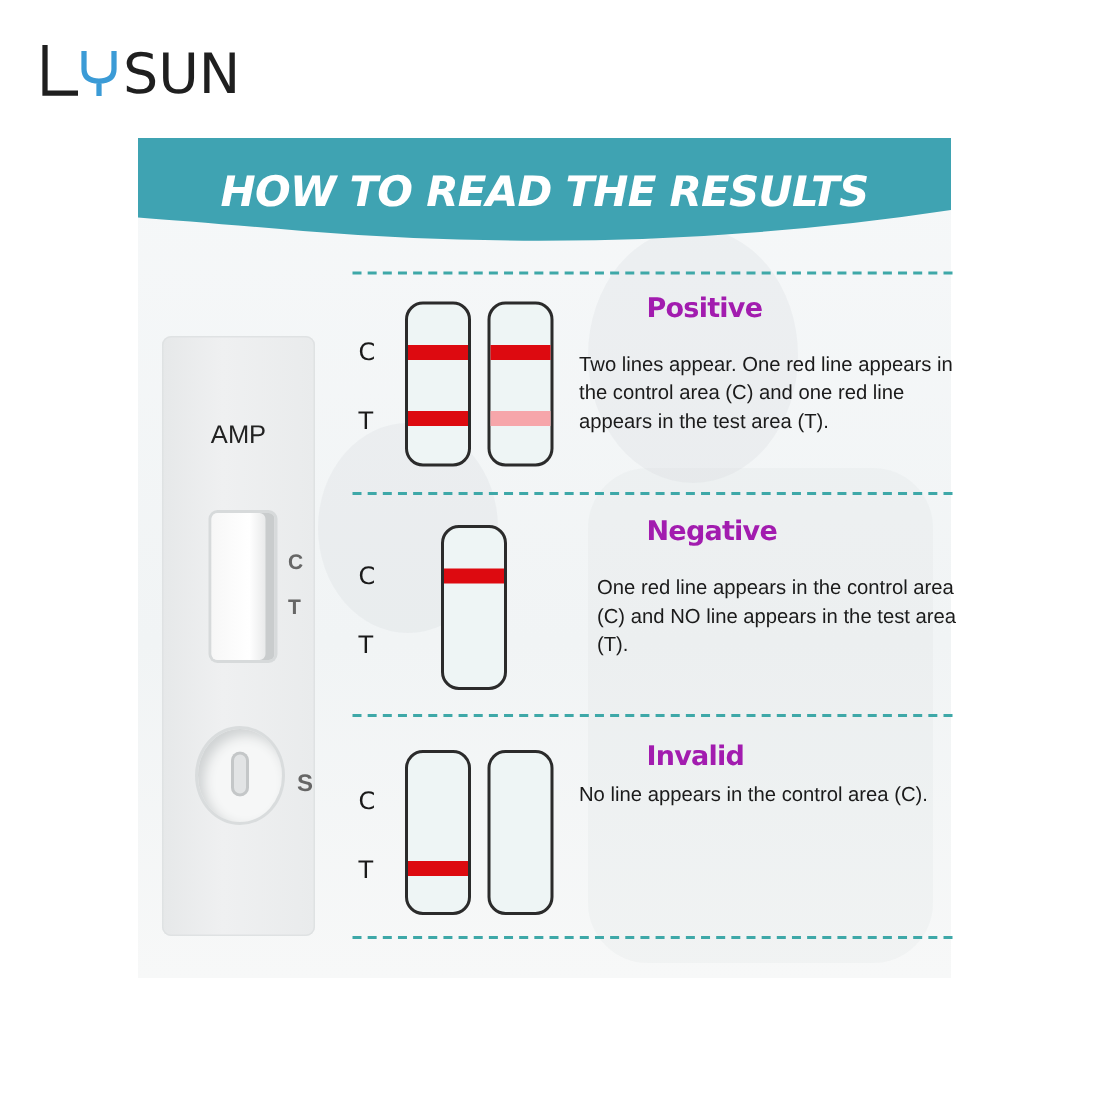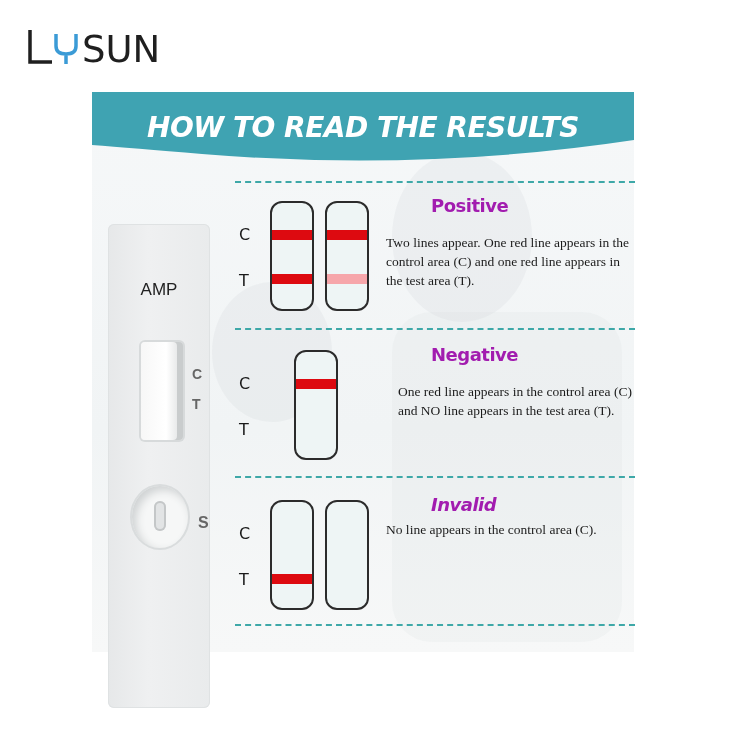--- a/index.html
+++ b/index.html
@@ -7,40 +7,40 @@
          font-family:"Liberation Sans", "DejaVu Sans", sans-serif; }
   .logo { position:absolute; left:26px; top:24px; height:44px; }
   .panel { position:absolute; left:92px; top:92px; width:542px; height:560px;
            background:linear-gradient(180deg,#f6f8f9 0%, #f1f4f5 60%, #f7f8f8 100%); }
   .banner { position:absolute; left:0; top:0; width:542px; height:75px; }
   .banner-title { position:absolute; left:0; top:19px; width:542px; text-align:center;
                   color:#fff; font-weight:bold; font-size:28px; letter-spacing:-0.5px;
                   font-family:"DejaVu Sans", sans-serif;font-style:italic; }
   .ghost { position:absolute; border-radius:50%; background:rgba(200,205,210,0.18); }
   .dash { position:absolute; left:143px; width:400px; height:0; border-top:2px dashed #3ea8a8; }
-  .cassette { position:absolute; left:108px; top:224px; width:102px; height:484px;
+  .cassette { position:absolute; left:108px; top:224px; width:102px; height:400px;
               background:linear-gradient(90deg,#e6e8e9,#eff0f1 40%,#e9ebec); border-radius:6px;
               box-shadow:inset 0 0 0 1px #dfe2e3; }
   .amp { position:absolute; left:0; top:56px; width:102px; text-align:center; font-size:17px; color:#222; }
   .window { position:absolute; left:33px; top:118px; width:42px; height:98px;
             background:linear-gradient(90deg,#f7f7f7,#ffffff 60%,#dcdedf); border-radius:4px;
             box-shadow:inset -6px 0 0 #c9cccd, 0 0 0 2px #d7dadb; }
   .ct { position:absolute; left:84px; font-weight:bold; font-size:14px; color:#666; }
   .well { position:absolute; left:24px; top:262px; width:56px; height:62px; border-radius:50%;
           background:#f6f7f7; box-shadow:0 0 0 2px #d9dcdd, inset 4px 4px 8px #cfd2d3; }
   .well-inner { position:absolute; left:22px; top:15px; width:12px; height:30px; border-radius:6px;
                 background:#e2e4e5; box-shadow:inset 0 0 0 2px #c4c7c8; }
   .sign { position:absolute; left:90px; top:290px; font-weight:bold; font-size:16px; color:#666; }
   .lbl { position:absolute; font-size:16px; color:#1a1a1a; font-family:"DejaVu Sans", sans-serif; }
   .strip { position:absolute; width:44px; background:#eef5f5; border:2px solid #2b2b2b; border-radius:12px; box-sizing:border-box; }
   .band { position:absolute; left:0; width:100%; height:10px; }
   .rtitle { position:absolute; left:386px; font-weight:bold; font-size:18px; color:#a21caf;
             font-family:"DejaVu Sans", sans-serif; letter-spacing:-0.5px;margin-left:45px; }
   .rdesc { position:absolute; left:386px; width:250px; font-size:13.5px; line-height:19px; color:#1b1b1b;
-           font-family:Liberation Serif, serif; }
+           font-family:Liberation Sans, sans-serif; }
 </style>
 </head>
 <body>
 
 <svg class="logo" width="160" height="44" viewBox="0 0 160 44">
   <path d="M4 6 V38 H26" fill="none" stroke="#1f1f1f" stroke-width="3.5"></path>
   <path d="M30 10 V22 Q30 30 40 30 Q50 30 50 22 V10 M40 30 V40" fill="none" stroke="#3b9bd6" stroke-width="3.5"></path>
   <text x="56" y="38" font-family="DejaVu Sans, sans-serif" font-size="37" fill="#1f1f1f">SUN</text>
 </svg>
 
@@ -91,14 +91,14 @@
 </div>
 <div class="rtitle" style="top:344px;">Negative</div>
 <div class="rdesc" style="top:382px;margin-left:12px;">One red line appears in the control area (C) and NO line appears in the test area (T).</div>
 
 <div class="lbl" style="left:239px;top:524px;">C</div>
 <div class="lbl" style="left:239px;top:570px;">T</div>
 <div class="strip" style="left:270px;top:500px;height:110px;">
   <div class="band" style="top:72px;background:#dd0a10;"></div>
 </div>
 <div class="strip" style="left:325px;top:500px;height:110px;"></div>
-<div class="rtitle" style="top:494px;font-style:italic;">Invalid</div>
+<div class="rtitle" style="top:494px;">Invalid</div>
 <div class="rdesc" style="top:520px;">No line appears in the control area (C).</div>
 
 </body></html>

